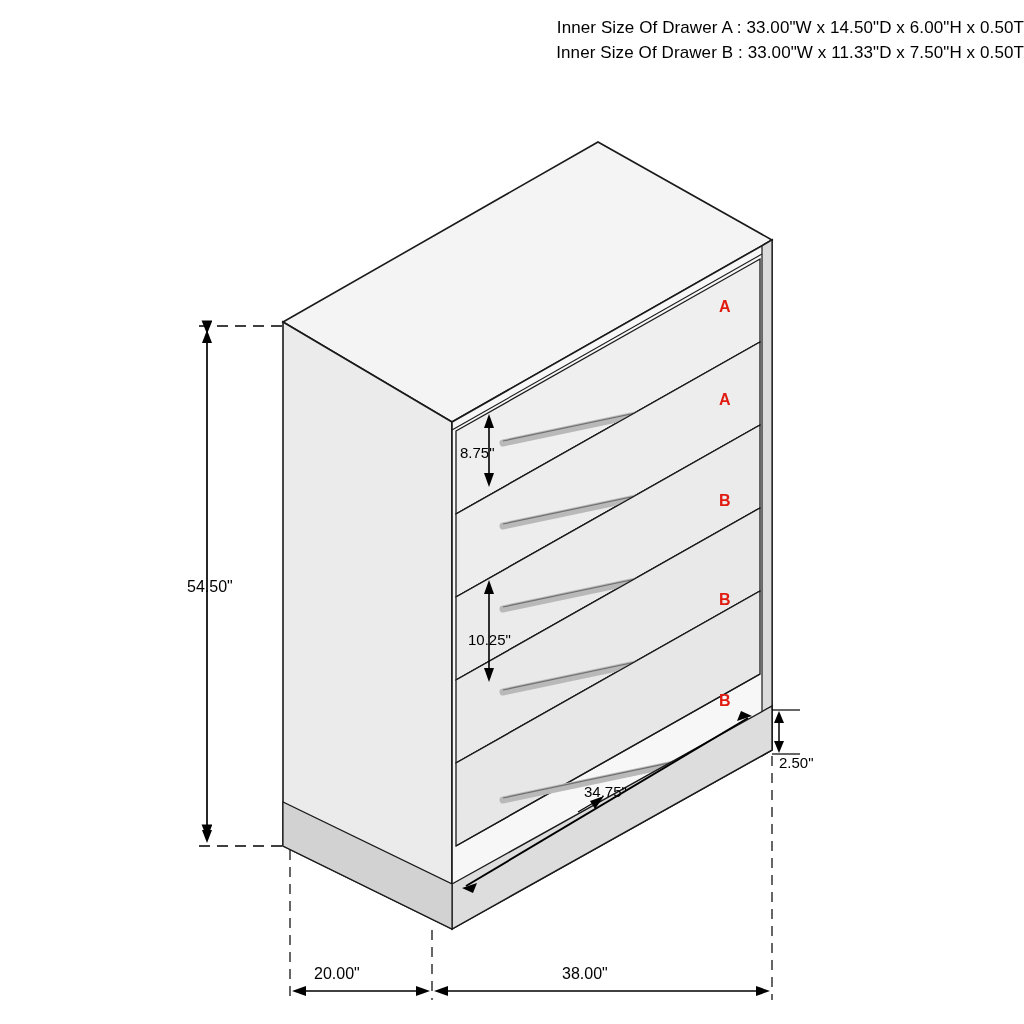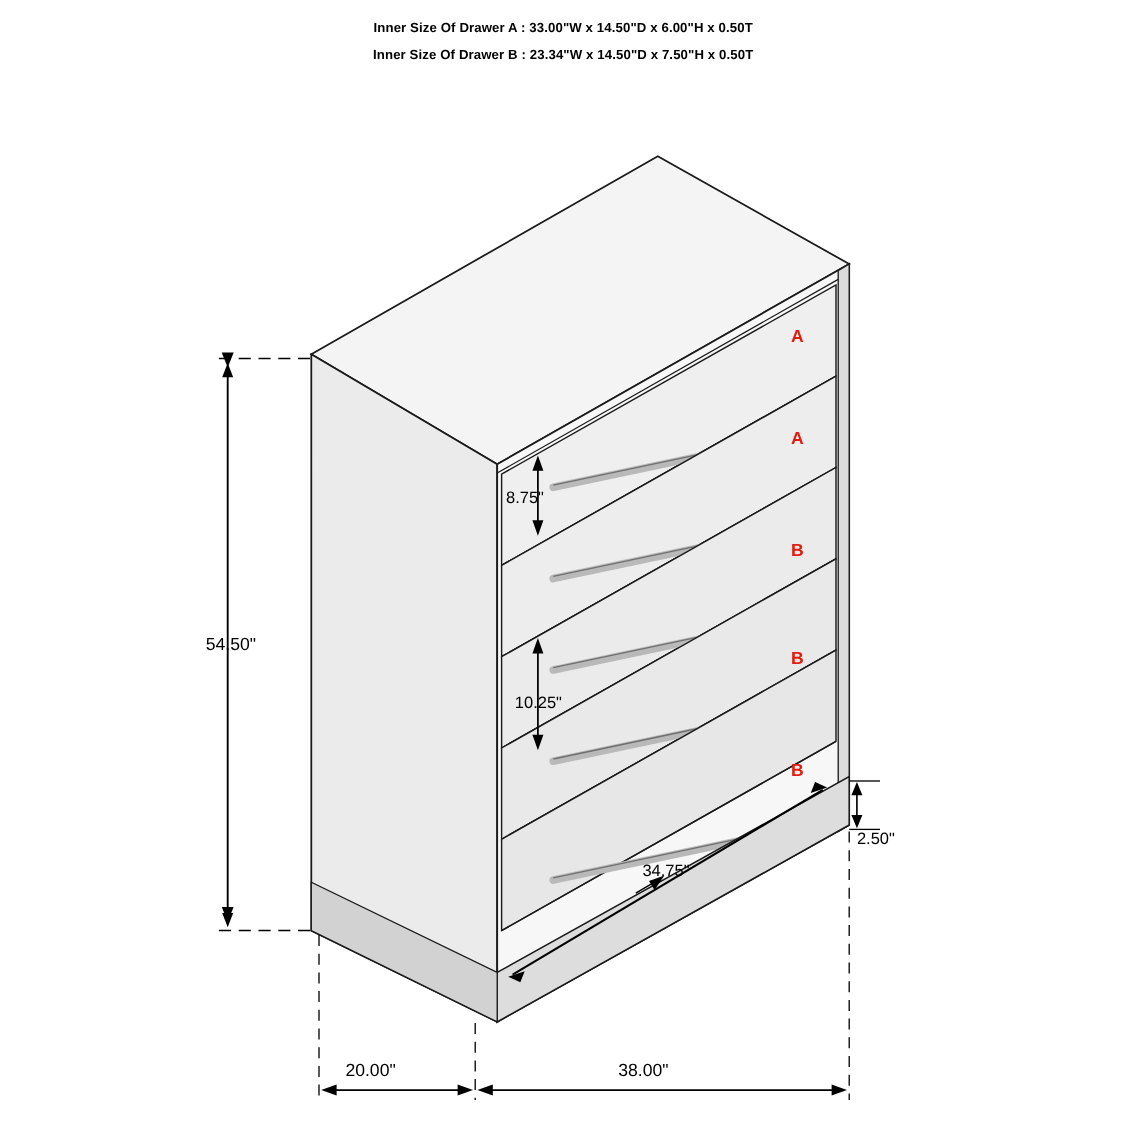--- a/index.html
+++ b/index.html
@@ -12,23 +12,23 @@
     width: 1024px;
     height: 1024px;
     background: #ffffff;
     font-family: "Liberation Sans", sans-serif;
     overflow: hidden;
   }
   .hdr {
     position: absolute;
     left: 0;
     width: 1024px;
-    text-align: center;
-    font-weight: bold;
-    font-size: 12px;
+    text-align: right;
+    font-weight: normal;
+    font-size: 17px;
     color: #000000;
     letter-spacing: 0.1px;
   }
   #hdr1 { top: 18px; }
   #hdr2 { top: 43px; }
 
   svg.diagram {
     position: absolute;
     left: 0;
     top: 0;
@@ -49,21 +49,21 @@
     color: #e11b10;
     white-space: nowrap;
   }
 </style>
 </head>
 <body>
 
 <div id="page">
 
   <div class="hdr" id="hdr1">Inner Size Of Drawer  A : 33.00"W x 14.50"D x 6.00"H x 0.50T</div>
-  <div class="hdr" id="hdr2">Inner Size Of Drawer  B : 23.34"W x 14.50"D x 7.50"H x 0.50T</div>
+  <div class="hdr" id="hdr2">Inner Size Of Drawer  B : 33.00"W x 11.33"D x 7.50"H x 0.50T</div>
 
   <svg class="diagram" viewBox="0 0 1024 1024">
     <defs>
       <marker id="arrHead" markerWidth="9" markerHeight="9" refX="8" refY="3.2" orient="auto">
         <path d="M0,0 L8,3.2 L0,6.4 z" fill="#000"></path>
       </marker>
       <marker id="arrHeadS" markerWidth="8" markerHeight="8" refX="7" refY="2.8" orient="auto">
         <path d="M0,0 L7,2.8 L0,5.6 z" fill="#000"></path>
       </marker>
     </defs>

